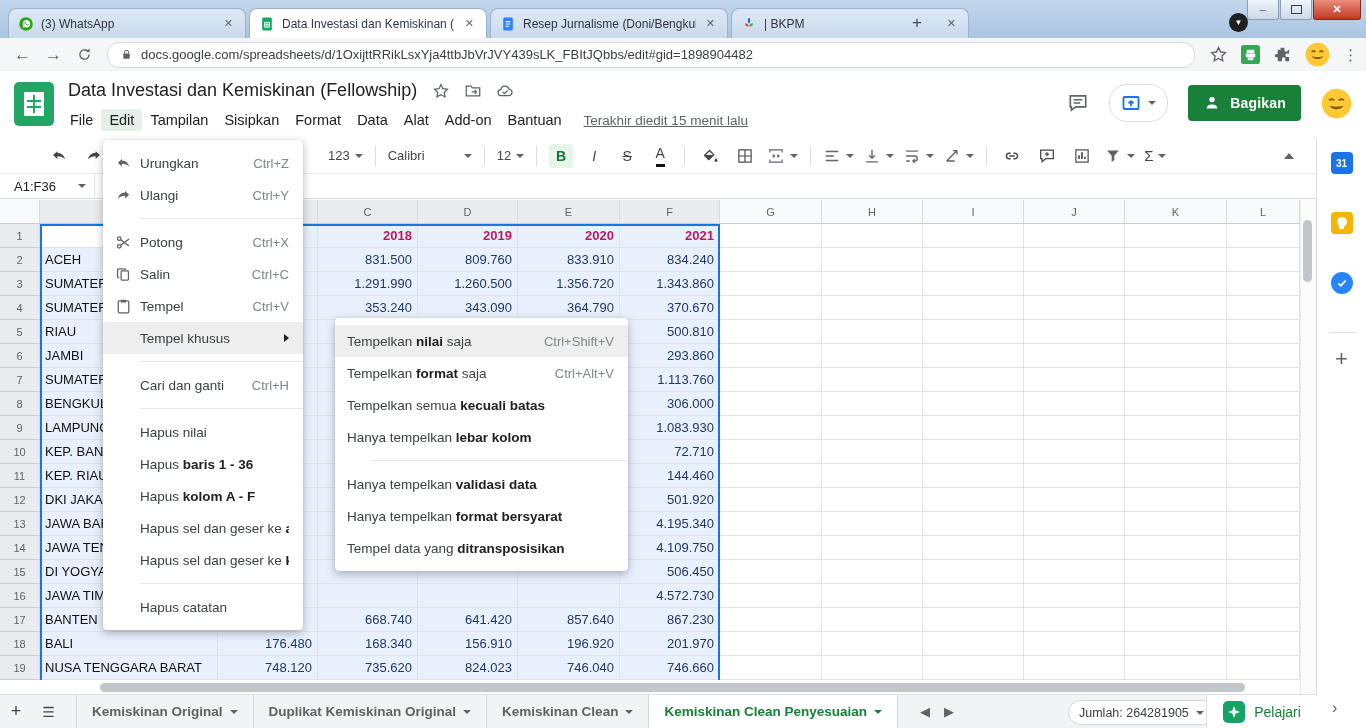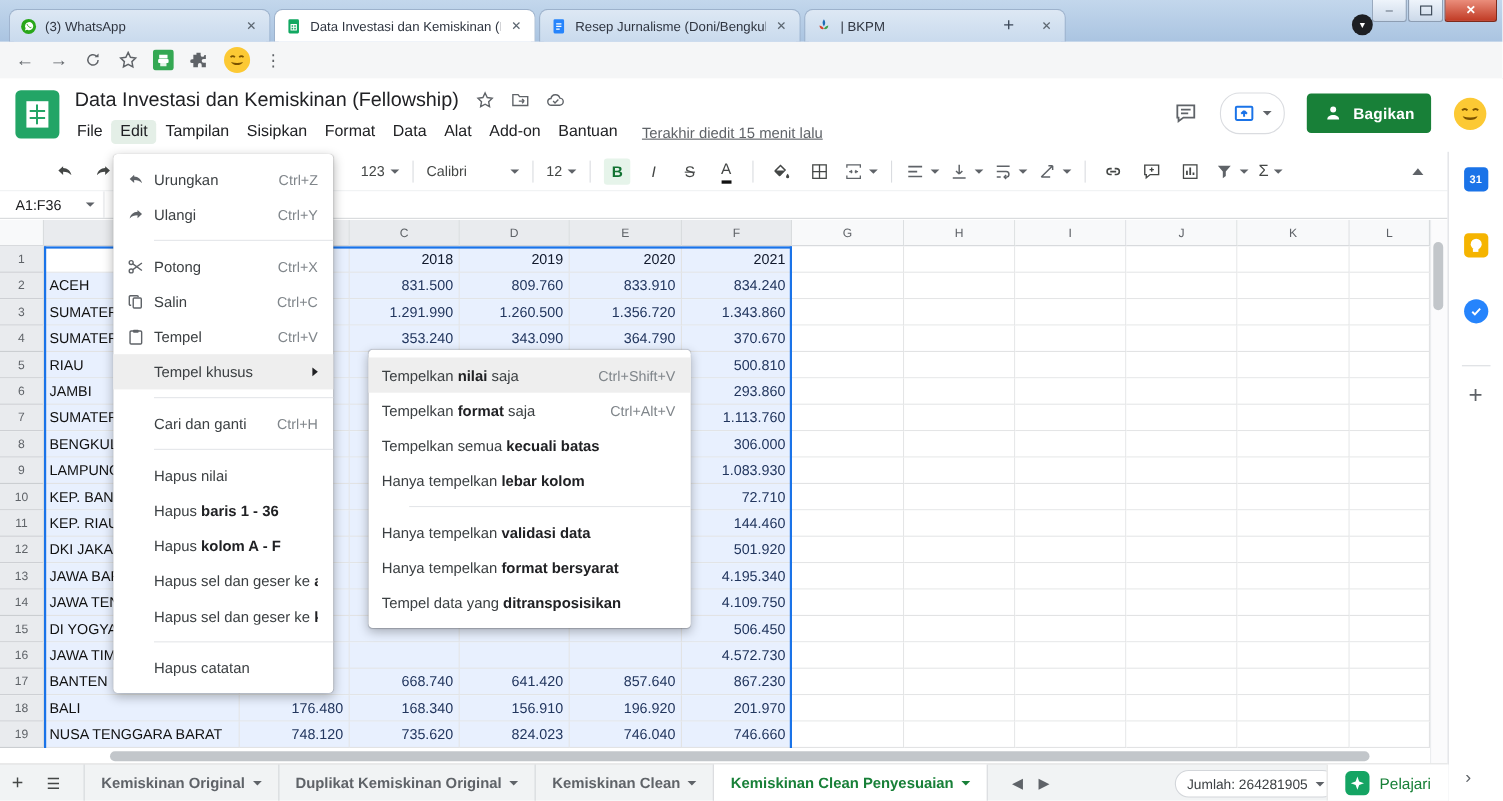--- a/index.html
+++ b/index.html
@@ -79,21 +79,21 @@
 
   
   .grid{position:absolute;left:0;top:200px;width:1300px;height:480px;overflow:hidden;font-size:13px;background:#fff}
   .grow{display:flex}
   .ghcell,.rnum{box-sizing:border-box;height:24px;background:#f8f9fa;border-right:1px solid #d9dcde;border-bottom:1px solid #cbced1;color:#5f6368;font-size:11px;display:flex;align-items:center;justify-content:center;flex:none}
   .ghcell.selc,.rnum{background:#e9ebee}
   .cell{box-sizing:border-box;height:24px;border-right:1px solid #e2e3e4;border-bottom:1px solid #e2e3e4;display:flex;align-items:center;padding:0 5px;color:#111;white-space:nowrap;overflow:hidden;flex:none;background:#fff}
   .cell.sel{background:#e8f0fe}
   .cell.activecell{background:#fff}
   .cell.num{justify-content:flex-end;color:#22365e}
-  .cell.hdr{font-weight:400;color:#0f172a}
+  .cell.hdr{font-weight:700;color:#be185d}
   .selline{position:absolute;background:#1a73e8;z-index:5}
 
   
   .hthumb{position:absolute;left:100px;top:683px;width:1145px;height:9px;border-radius:5px;background:#c2c6ca;z-index:4}
   .vtrack{position:absolute;left:1300px;top:200px;width:15px;height:494px;background:#fbfbfc;border-left:1px solid #ebedef}
   .vthumb{position:absolute;left:1303px;top:220px;width:9px;height:62px;border-radius:5px;background:#c2c6ca}
   .sidebar{position:absolute;left:1316px;top:138px;width:50px;height:590px;background:#fff;border-left:1px solid #dadce0;display:flex;flex-direction:column;align-items:center;padding-top:14px;box-sizing:border-box}
   .sbi{width:22px;height:22px;margin-bottom:38px;flex:none}
   .cal{background:#1a73e8;border-radius:4px;color:#fff;font-size:10px;font-weight:700;display:flex;align-items:center;justify-content:center}
   .keep{background:#f5b400;border-radius:4px;position:relative}
@@ -198,20 +198,29 @@
 
   <div class="navbar">
     <span class="navic">←</span>
     <span class="navic">→</span>
     <span class="navic i reload">
         <svg viewBox="0 0 20 20" fill="none" stroke="currentColor" stroke-width="1.6">
           <path d="M15.5 10a5.5 5.5 0 1 1-1.8-4.1"></path>
           <path d="M16 3v4.2h-4.2z" fill="currentColor" stroke="none"></path>
         </svg>
       </span>
+    <div class="urlbox">
+      <span class="i">
+          <svg viewBox="0 0 20 20">
+            <rect x="5" y="8.5" width="10" height="8" rx="1" fill="currentColor"></rect>
+            <path d="M7 8.5V6.3a3 3 0 0 1 6 0v2.2" fill="none" stroke="currentColor" stroke-width="1.6"></path>
+          </svg>
+        </span>
+      <span class="urltext">docs.google.com/spreadsheets/d/1OxijttRRikLsxYja4ttbJbVrJVY439sLK_FBItJQbbs/edit#gid=1898904482</span>
+    </div>
     <div class="navright">
       <span class="i">
           <svg viewBox="0 0 20 20" fill="none" stroke="currentColor" stroke-width="1.4">
             <path d="m10 2.8 2.2 4.6 5 .7-3.6 3.5.9 5-4.5-2.4-4.5 2.4.9-5L2.8 8.1l5-.7z"></path>
           </svg>
         </span>
       <span class="i">
           <svg viewBox="0 0 20 20">
             <rect width="20" height="20" rx="3" fill="#34a853"></rect>
             <path d="M6 5h8v3.5H6z" fill="#fff"></path>

